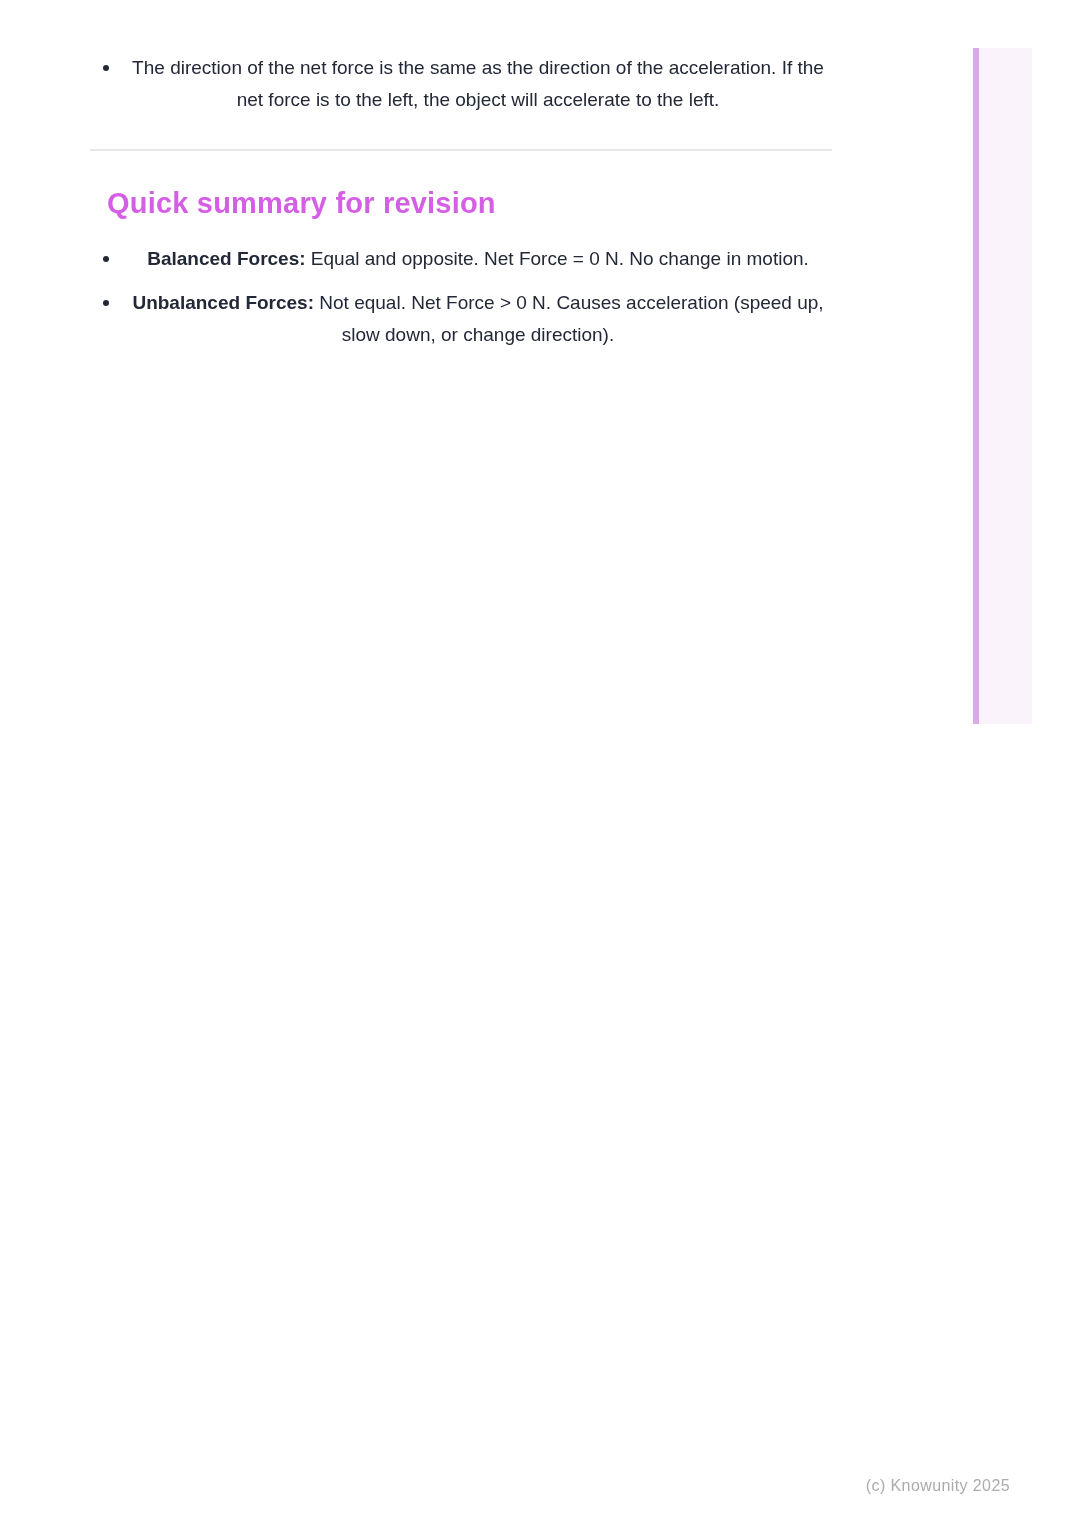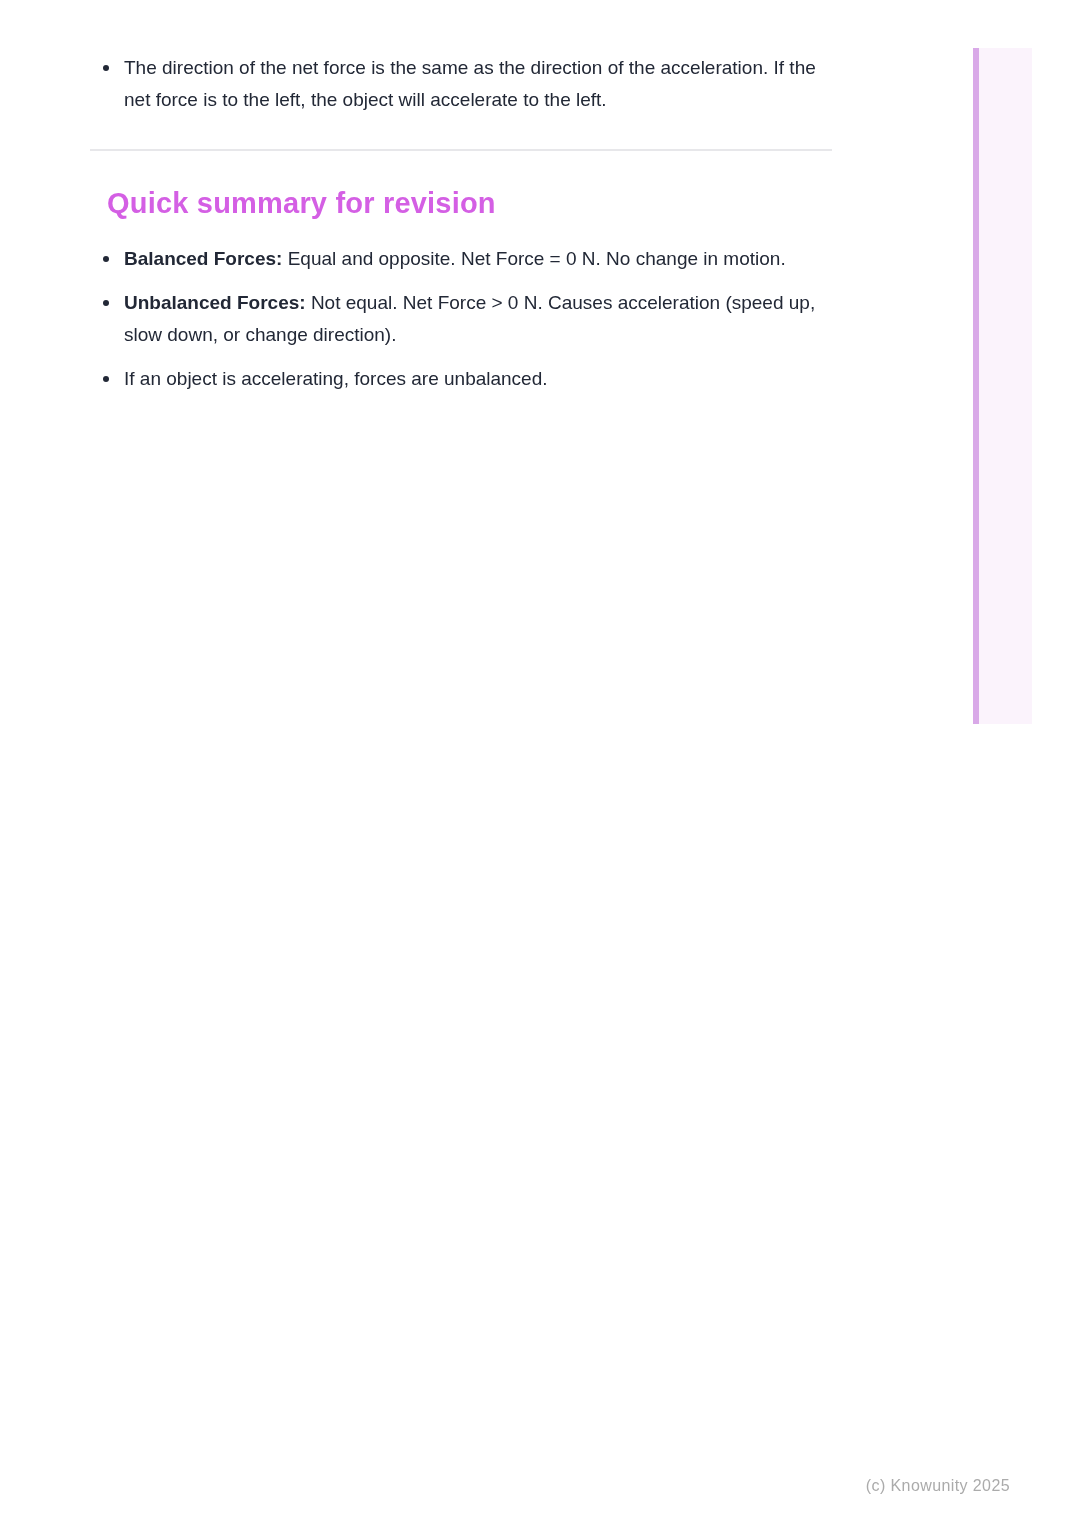--- a/index.html
+++ b/index.html
@@ -31,20 +31,21 @@
     list-style: none;
     margin: 0;
     padding: 0 0 0 34px;
     font-size: 19px;
     line-height: 32px;
     color: var(--body-text, #222836);
   }
   .bullet-list li {
     position: relative;
     margin-bottom: 12px;
+    text-align: center;
   }
   .bullet-list li::before {
     content: "";
     position: absolute;
     left: -21px;
     top: 13px;
     width: 6px;
     height: 6px;
     border-radius: 50%;
     background: var(--body-text, #222836);
@@ -97,20 +98,19 @@
       <li>The direction of the net force is the same as the direction of the acceleration. If the net force is to the left, the object will accelerate to the left.</li>
     </ul>
 
     <hr class="divider">
 
     <h1 class="heading">Quick summary for revision</h1>
 
     <ul class="bullet-list">
         <li><strong>Balanced Forces:</strong><span> Equal and opposite. Net Force = 0 N. No change in motion.</span></li>
         <li><strong>Unbalanced Forces:</strong><span> Not equal. Net Force &gt; 0 N. Causes acceleration (speed up, slow down, or change direction).</span></li>
-        <li><span>If an object is accelerating, forces are unbalanced.</span></li>
       </ul>
 
   </div>
 
   <div class="footer">(c) Knowunity 2025</div>
 
 </div>
 
 </body></html>

